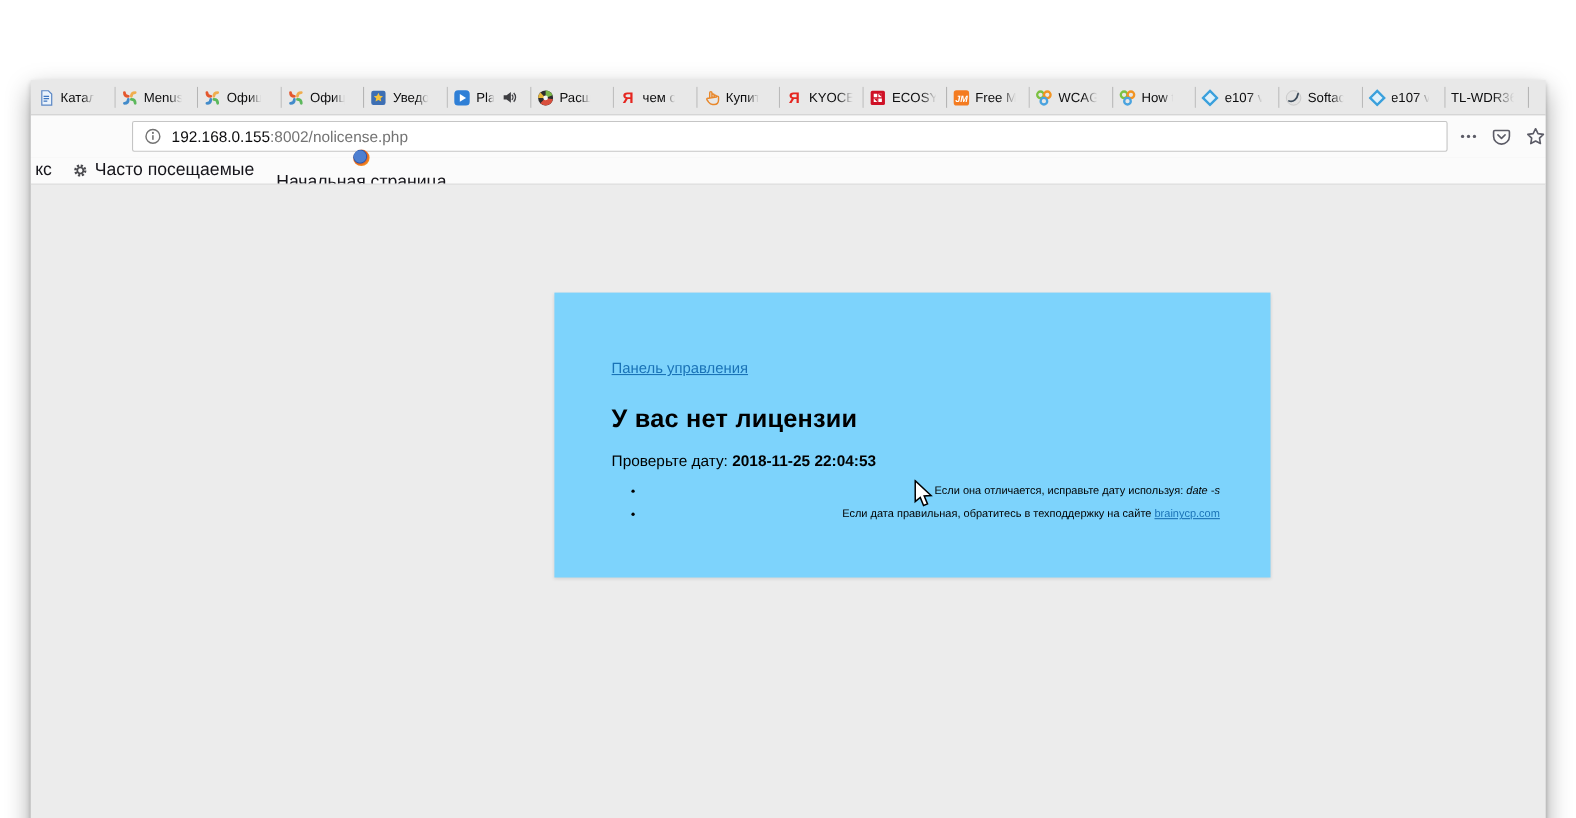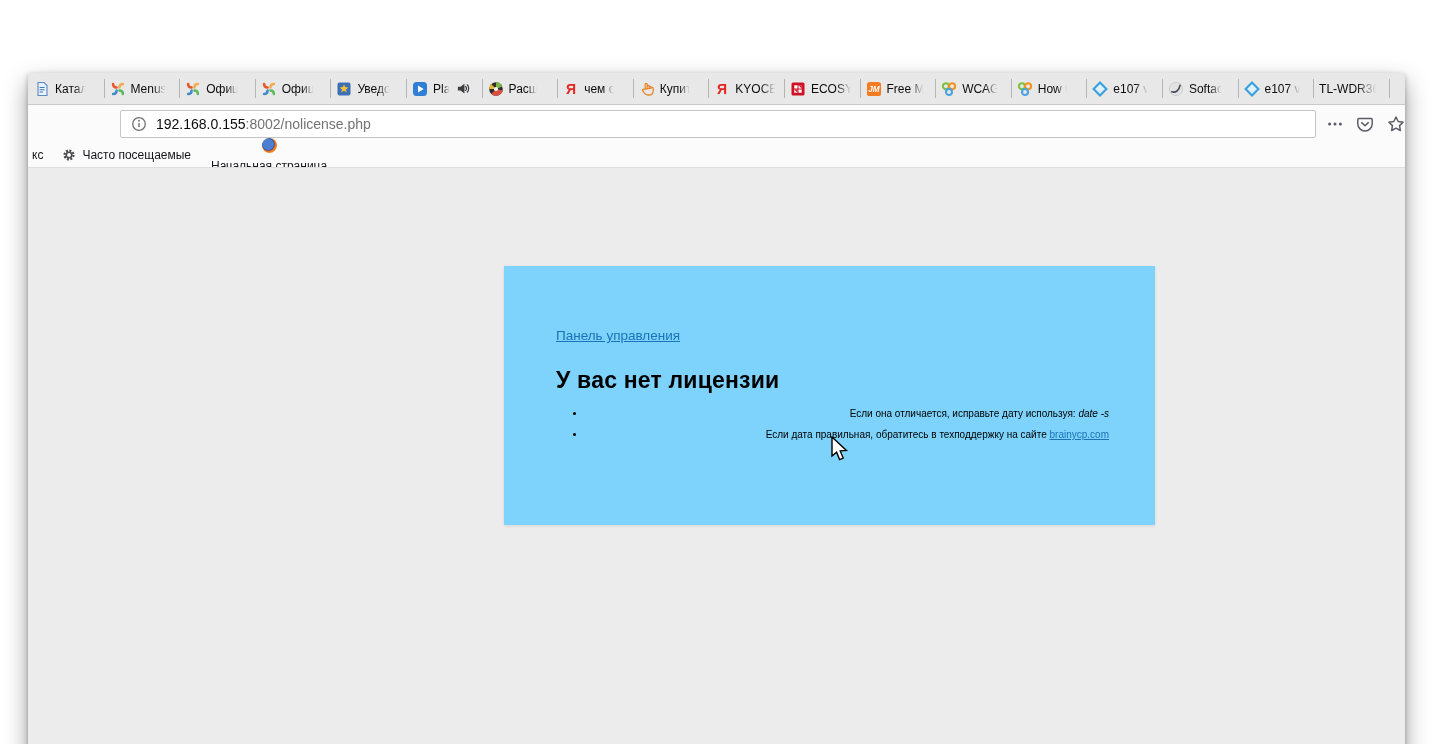--- a/index.html
+++ b/index.html
@@ -45,21 +45,21 @@
     border:1px solid #c5c5c5; border-radius:2px;
     display:flex; align-items:center; padding:0 10px; gap:9px; font-size:14px;
   }
   .url-host { color:#0c0c0d; }
   .url-rest { color:#737373; }
   .nav-actions { display:flex; align-items:center; gap:13px; margin-left:11px; }
   .nav-actions span { display:inline-flex; }
   
   .bookmarksbar {
     height:24px; background:#fbfbfb; display:flex; align-items:center;
-    font-size:12px; color:#15141a;
+    font-size:16px; color:#15141a;
   }
   .bm-partial { margin-left:2px; padding:2px 2px; }
   .bm-item { display:flex; align-items:center; gap:6px; padding:2px 7px;justify-content:center; }
   .bm-item.frequent { margin-left:10px; }
   .bm-item.home { margin-left:6px;flex-direction:column; }
   .ff-globe {
     width:15px; height:15px; border-radius:50%;
     background:radial-gradient(circle at 42% 42%, #4d7fd1 0 42%, #2b57a5 48%, #e96a21 56%, #f7a325 78%, #e2621b 100%);
   }
   
@@ -308,20 +308,24 @@
       <span class="bm-item home">
         <span class="ff-globe"></span>
         <span>Начальная страница</span>
       </span>
     </div>
 
     <div class="content">
       <div class="card">
         <a class="panel-link">Панель управления</a>
         <h1>У вас нет лицензии</h1>
+        <p class="date-line">
+          <span>Проверьте дату:</span>
+          <b>2018-11-25 22:04:53</b>
+        </p>
         <ul>
           <li>
             <span>Если она отличается, исправьте дату используя:</span>
             <i>date -s</i>
           </li>
           <li>
             <span>Если дата правильная, обратитесь в техподдержку на сайте</span>
             <a class="site-link">brainycp.com</a>
           </li>
         </ul>

